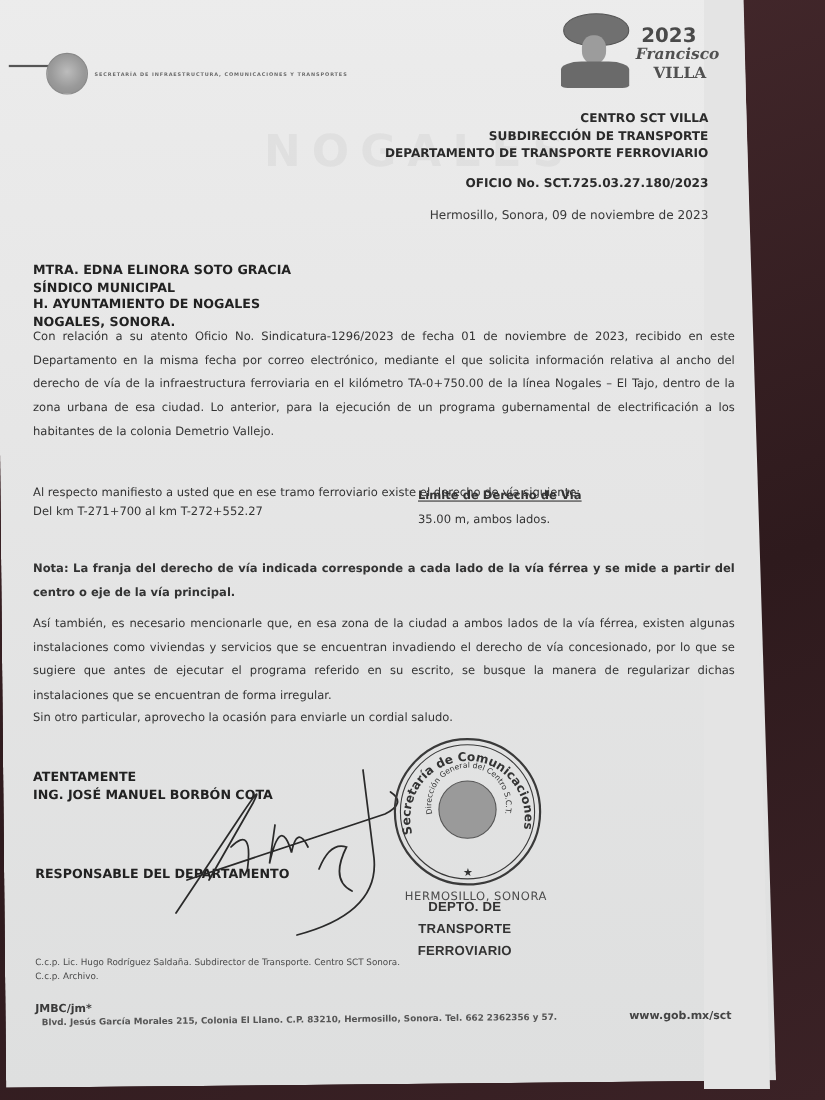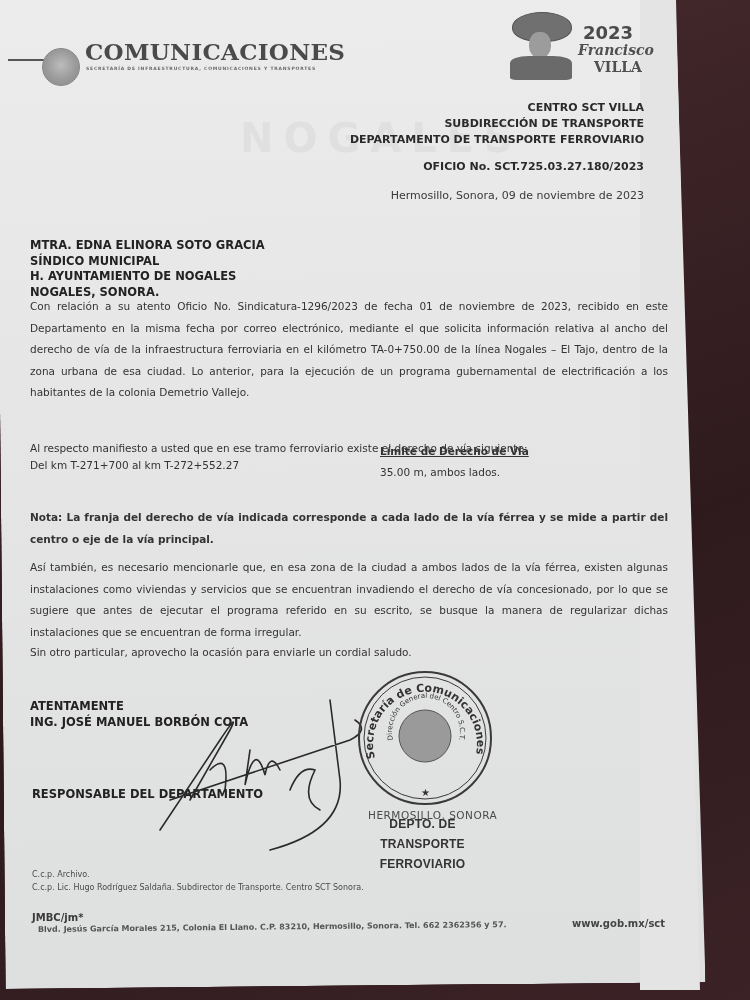--- a/index.html
+++ b/index.html
@@ -105,21 +105,20 @@
 
 <div class="bg-texture"></div>
 <div class="paper"></div>
 <div class="paper-right"></div>
 
 <div class="content">
   <div class="watermark">NOGALES</div>
 
   <div class="hdr-line"></div>
   <div class="seal-logo"></div>
-  <div class="brand-title">COMUNICACIONES</div>
   <div class="brand-sub">SECRETARÍA DE INFRAESTRUCTURA, COMUNICACIONES Y TRANSPORTES</div>
 
   <div class="villa-badge">
     <div class="villa-hat"></div>
     <div class="villa-face"></div>
     <div class="villa-body"></div>
     <div class="villa-year">2023</div>
     <div class="villa-name1">Francisco</div>
     <div class="villa-name2">VILLA</div>
   </div>
@@ -175,19 +174,19 @@
     <text x="66" y="128" font-size="10" fill="#333">★</text>
   </svg>
 
   <div class="stamp-text">
     <div>DEPTO. DE TRANSPORTE</div>
     <div>FERROVIARIO</div>
   </div>
   <div class="stamp-city">HERMOSILLO, SONORA</div>
 
   <div class="ccp">
+    <div>C.c.p. Lic. Hugo Rodríguez Saldaña. Subdirector de Transporte. Centro SCT Sonora.</div>
     <div>C.c.p. Archivo.</div>
-    <div>C.c.p. Lic. Hugo Rodríguez Saldaña. Subdirector de Transporte. Centro SCT Sonora.</div>
   </div>
   <div class="initials">JMBC/jm*</div>
   <div class="footer-addr">Blvd. Jesús García Morales 215, Colonia El Llano. C.P. 83210, Hermosillo, Sonora. Tel. 662 2362356 y 57.</div>
   <div class="footer-web">www.gob.mx/sct</div>
 </div>
 
 </body></html>

